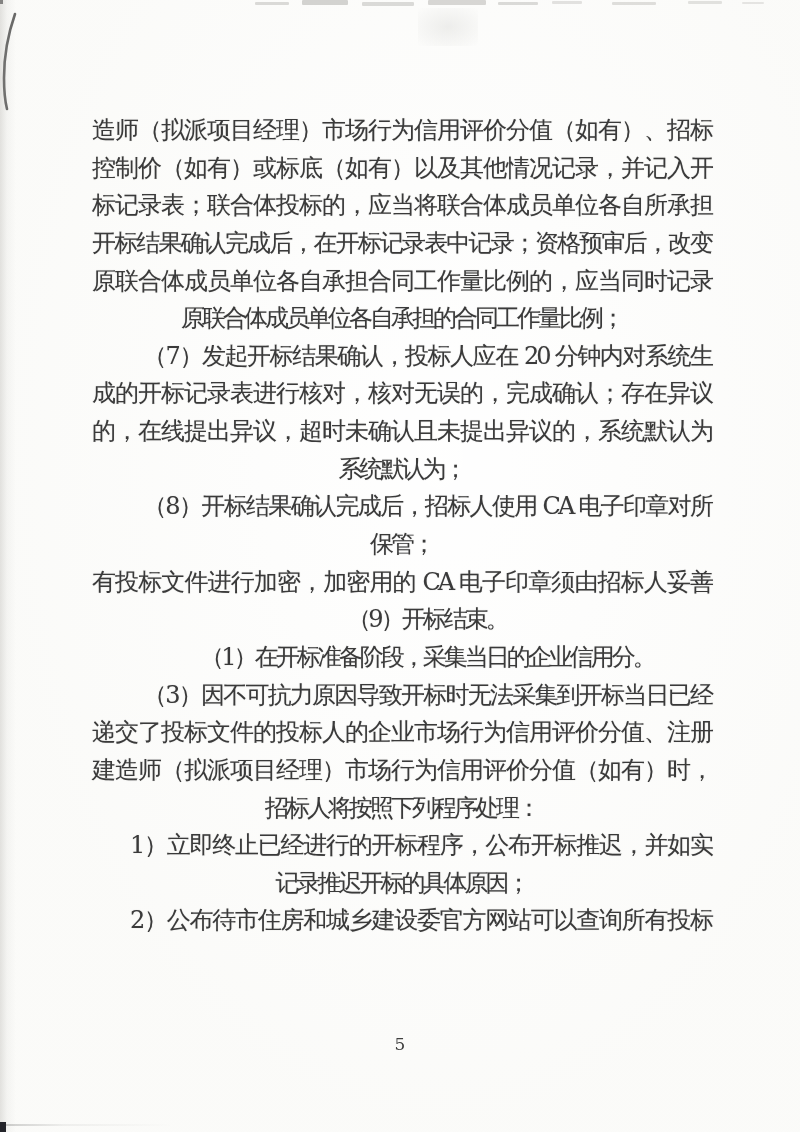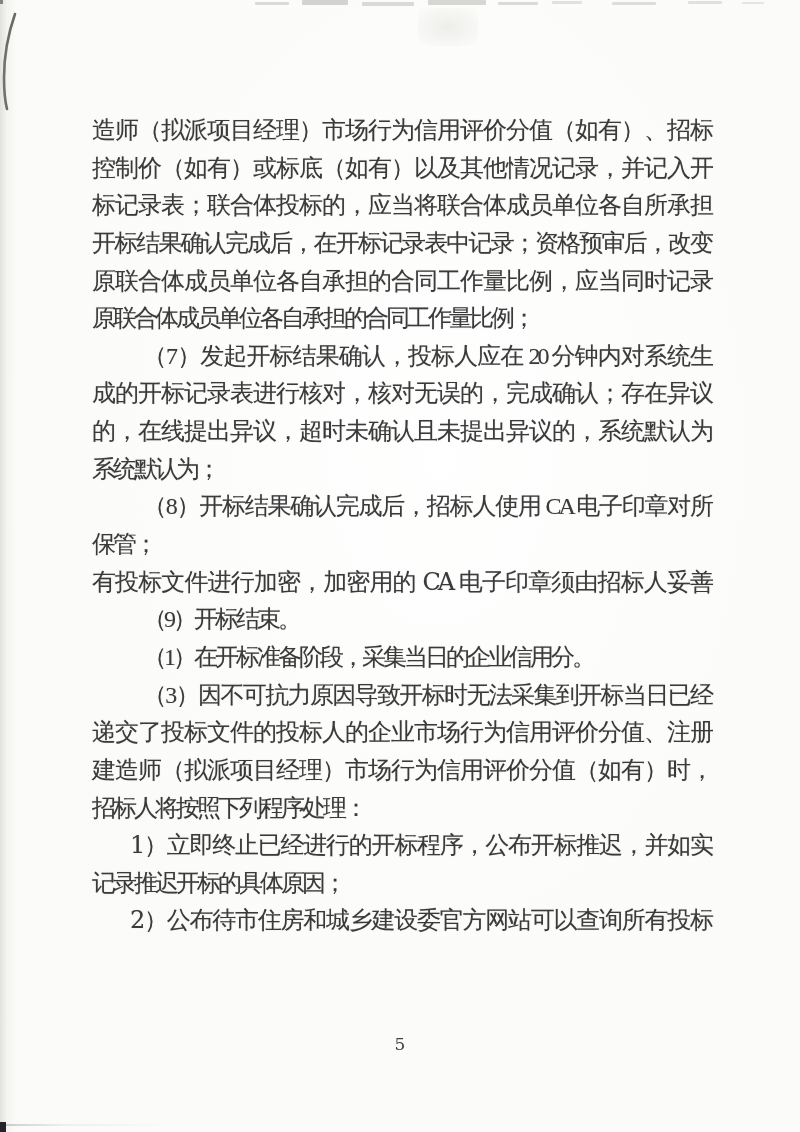--- a/index.html
+++ b/index.html
@@ -35,27 +35,28 @@
     width: 619px;
   }
   .line {
     height: 37.65px;
     line-height: 37.65px;
     font-size: 24px;
     letter-spacing: -3px;
     color: #3a3a3a;
     text-shadow: 0 0 1px rgba(90,90,90,0.35);
     white-space: nowrap;
+    text-align: center;
   }
   .line.full {
     white-space: normal;
     text-align: justify;
     text-align-last: justify;
   }
-  .ind-a { padding-left: 51px; font-family: Liberation Serif, serif; }
+  .ind-a { padding-left: 51px; }
   .ind-b { padding-left: 36px; }
   .ind-c { padding-left: 38px; }
   .pagenum {
     position: absolute;
     left: 0;
     top: 1034px;
     width: 800px;
     text-align: center;
     font-size: 17px;
     letter-spacing: 0;
@@ -134,21 +135,21 @@
   </svg>
   <div class="left-edge-shade"></div>
   <div class="bottom-mark"></div>
   <div class="bottom-line"></div>
 
   <div class="textblock">
     <div class="line full">造师（拟派项目经理）市场行为信用评价分值（如有）、招标</div>
     <div class="line full">控制价（如有）或标底（如有）以及其他情况记录，并记入开</div>
     <div class="line full">标记录表；联合体投标的，应当将联合体成员单位各自所承担</div>
     <div class="line full">开标结果确认完成后，在开标记录表中记录；资格预审后，改变</div>
-    <div class="line full">原联合体成员单位各自承担的合同工作量比例，应当同时记录</div>
+    <div class="line full">原联合体成员单位各自承担合同工作量比例的，应当同时记录</div>
     <div class="line">原联合体成员单位各自承担的合同工作量比例；</div>
     <div class="line full ind-a">（7）发起开标结果确认，投标人应在 20 分钟内对系统生</div>
     <div class="line full">成的开标记录表进行核对，核对无误的，完成确认；存在异议</div>
     <div class="line full">的，在线提出异议，超时未确认且未提出异议的，系统默认为</div>
     <div class="line">系统默认为；</div>
     <div class="line full ind-a">（8）开标结果确认完成后，招标人使用 CA 电子印章对所</div>
     <div class="line">保管；</div>
     <div class="line full">有投标文件进行加密，加密用的 CA 电子印章须由招标人妥善</div>
     <div class="line ind-a">（9）开标结束。</div>
     <div class="line ind-a">（1）在开标准备阶段，采集当日的企业信用分。</div>

